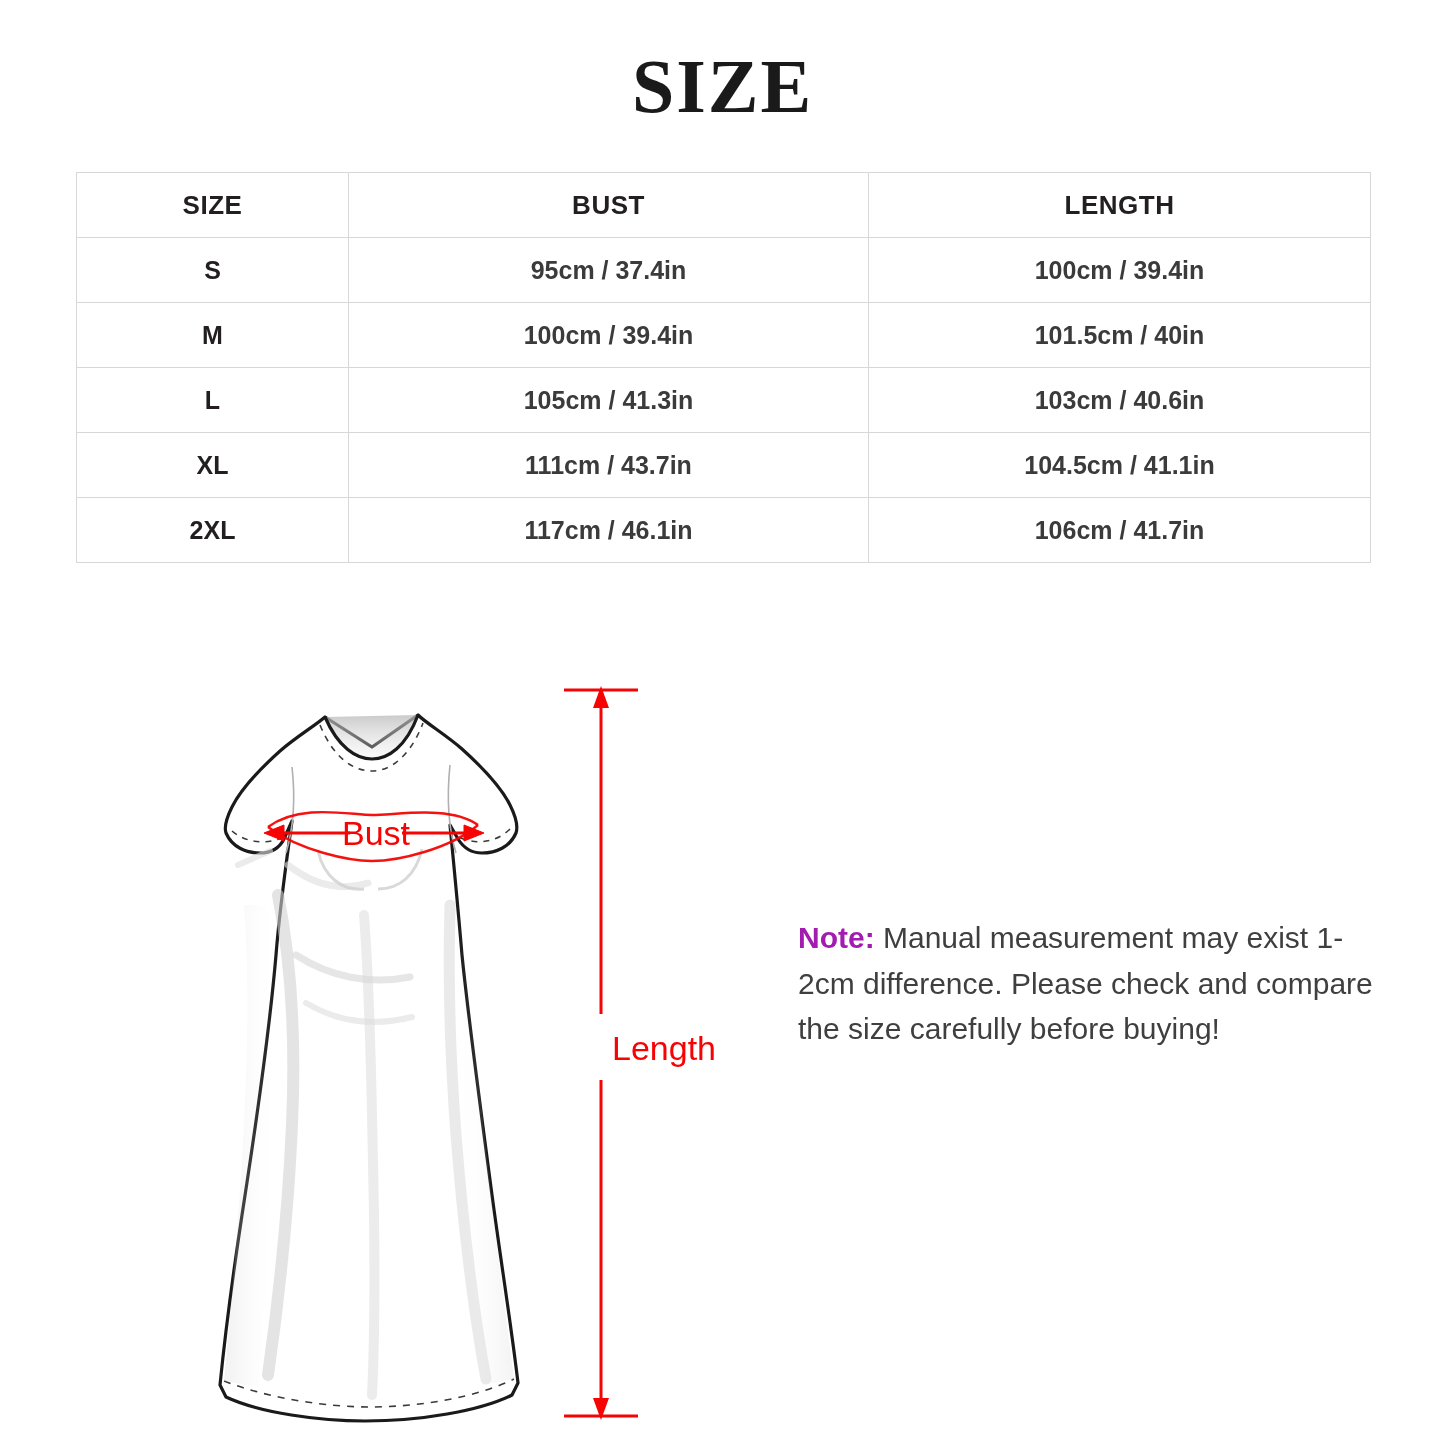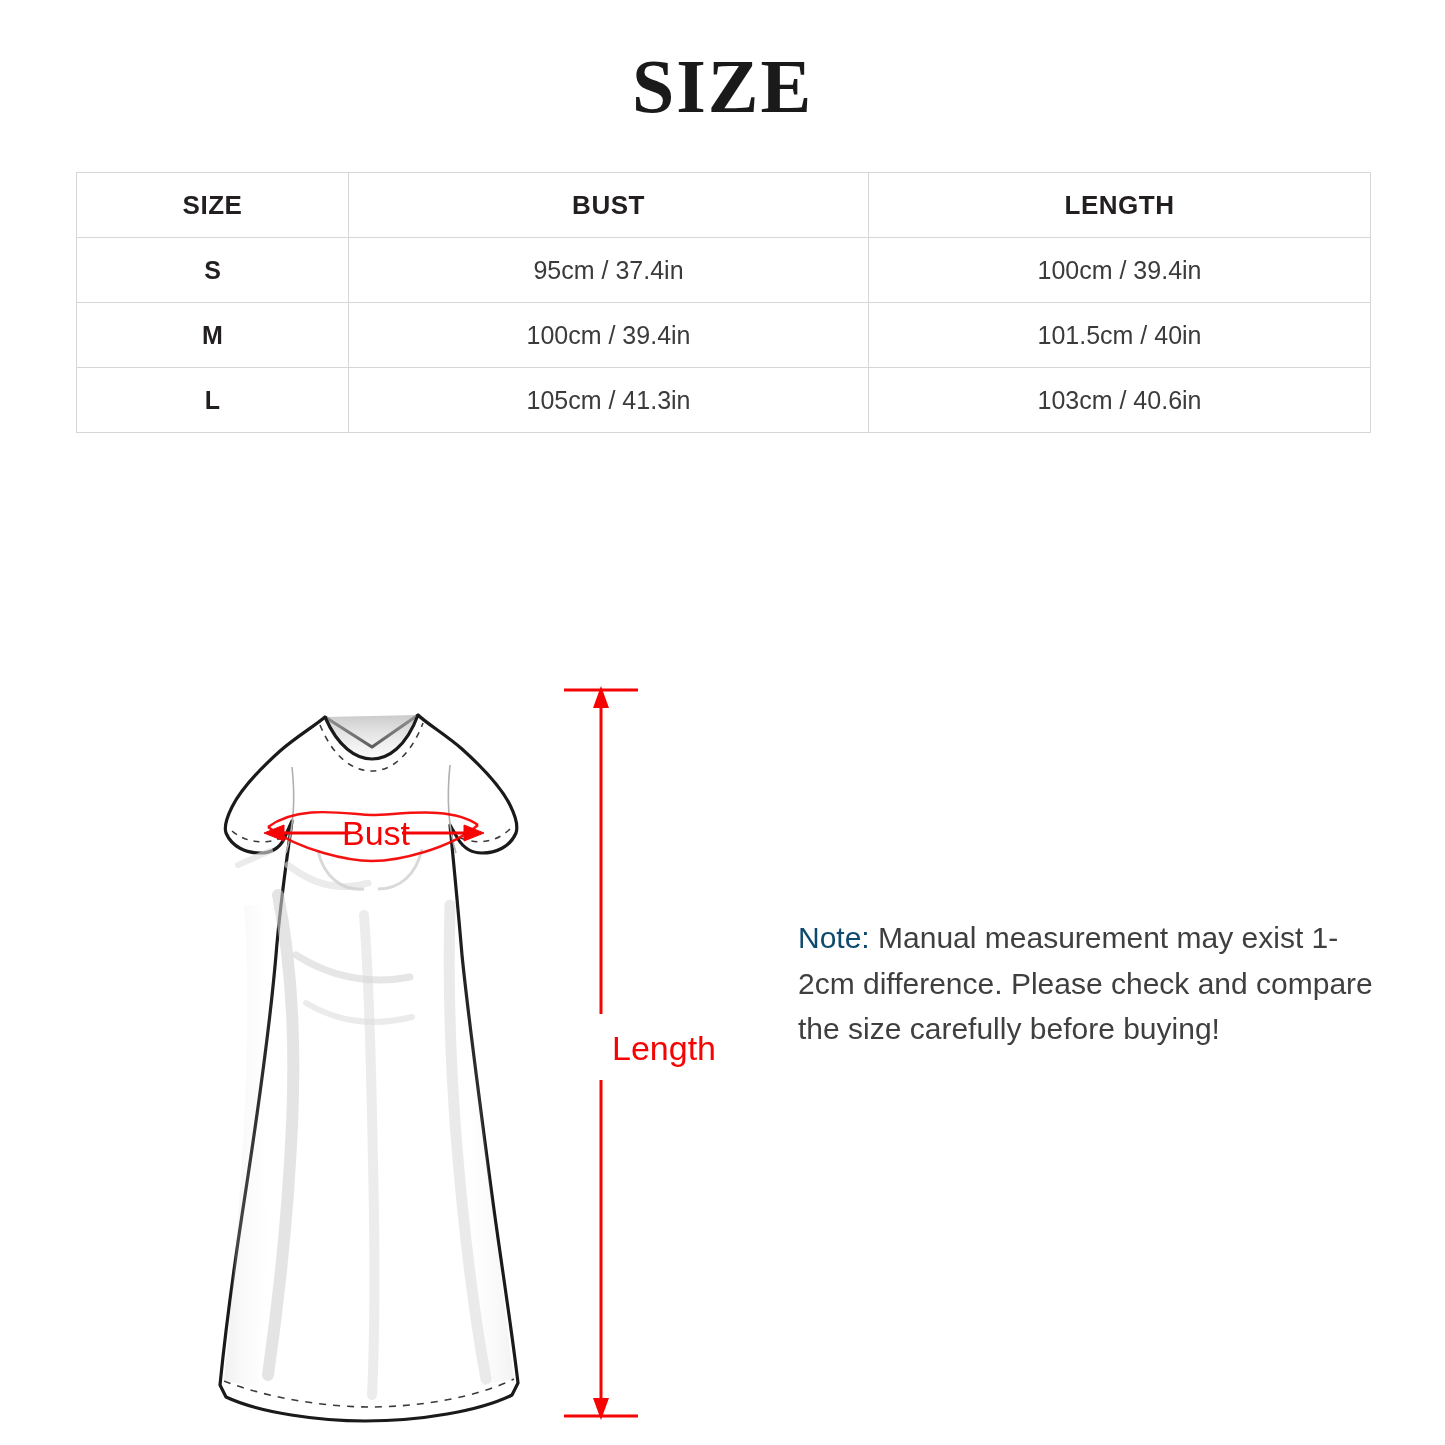--- a/index.html
+++ b/index.html
@@ -39,21 +39,21 @@
     width: 1294px;
     border-collapse: collapse;
     table-layout: fixed;
   }
   .size-table th,
   .size-table td {
     border: 1px solid #d7d7d7;
     height: 62px;
     text-align: center;
     vertical-align: middle;
-    font-weight: normal;
+    font-weight: bold;
   }
   .size-table col.c-size { width: 272px; }
   .size-table col.c-bust { width: 520px; }
   .size-table col.c-len  { width: 502px; }
 
   .size-table thead th {
     font-size: 26px;
     font-weight: 700;
     color: #231f20;
     letter-spacing: 0.5px;
@@ -92,22 +92,22 @@
   .note {
     position: absolute;
     left: 798px;
     top: 915px;
     width: 580px;
     font-size: 30px;
     line-height: 1.52;
     color: #3f3f3f;
   }
   .note b {
-    font-weight: 400;
-    color: #0c4a6e;
+    font-weight: 700;
+    color: #a21caf;
   }
 </style>
 </head>
 <body>
 
 <div class="title">SIZE</div>
 
 <table class="size-table">
   <colgroup>
     <col class="c-size">
@@ -129,20 +129,30 @@
     </tr>
     <tr>
       <td class="size-cell">M</td>
       <td class="val-cell">100cm / 39.4in</td>
       <td class="val-cell">101.5cm / 40in</td>
     </tr>
     <tr>
       <td class="size-cell">L</td>
       <td class="val-cell">105cm / 41.3in</td>
       <td class="val-cell">103cm / 40.6in</td>
+    </tr>
+    <tr>
+      <td class="size-cell">XL</td>
+      <td class="val-cell">111cm / 43.7in</td>
+      <td class="val-cell">104.5cm / 41.1in</td>
+    </tr>
+    <tr>
+      <td class="size-cell">2XL</td>
+      <td class="val-cell">117cm / 46.1in</td>
+      <td class="val-cell">106cm / 41.7in</td>
     </tr>
   </tbody>
 </table>
 
 <div class="figure-area">
   <svg width="580" height="780" viewBox="0 0 580 780" xmlns="http://www.w3.org/2000/svg">
     <defs>
       <linearGradient id="shadeL" x1="0" y1="0" x2="1" y2="0">
         <stop offset="0%" stop-color="#cfcfcf" stop-opacity="0.55"></stop>
         <stop offset="100%" stop-color="#ffffff" stop-opacity="0"></stop>

